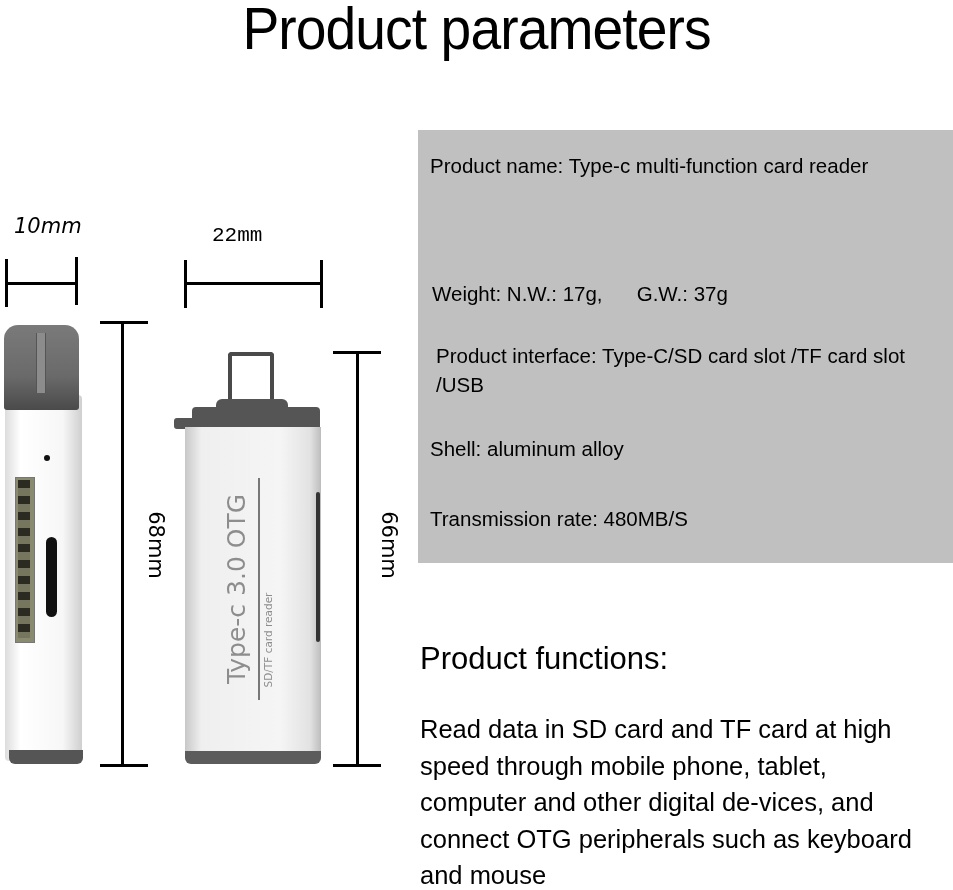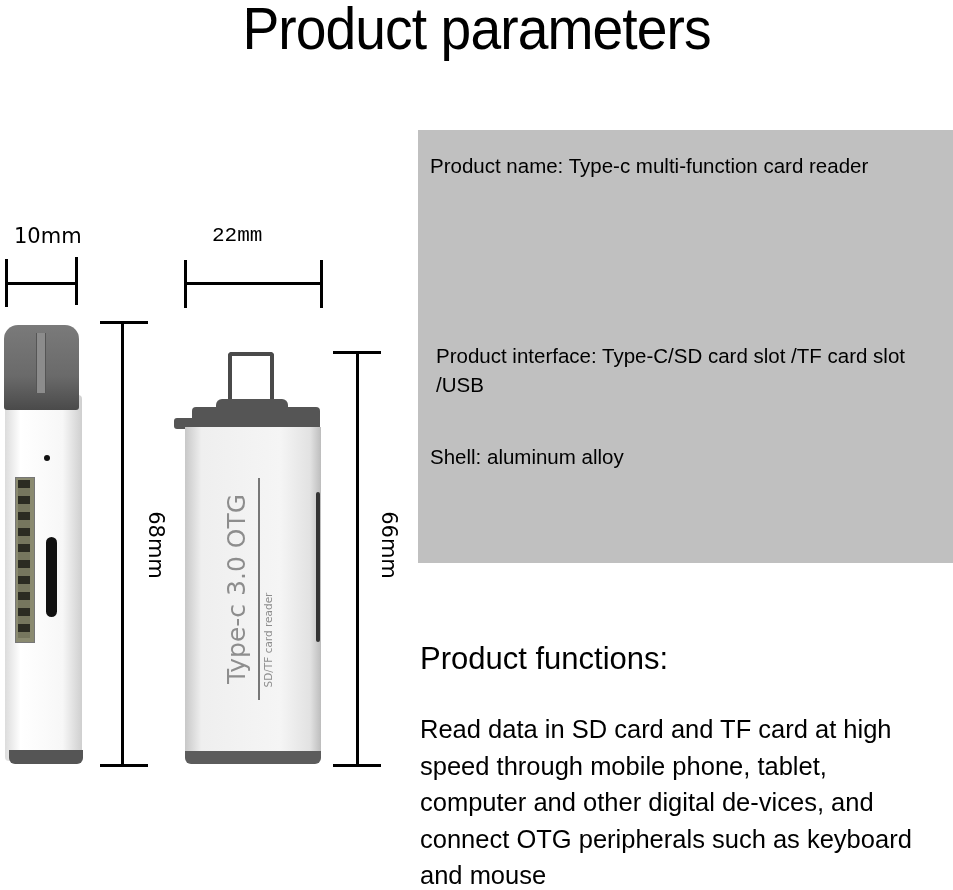--- a/index.html
+++ b/index.html
@@ -44,21 +44,21 @@
   .dev2-brand { position: absolute; left: 236px; top: 589px; font-family: "DejaVu Sans", sans-serif; font-size: 25px; color: #8d8d8d;
                 white-space: nowrap; transform: translate(-50%, -50%) rotate(-90deg); }
   .dev2-sub { position: absolute; left: 268px; top: 640px; font-family: "DejaVu Sans", sans-serif; font-size: 10.5px; color: #8d8d8d;
               white-space: nowrap; transform: translate(-50%, -50%) rotate(-90deg); }
 </style>
 </head>
 <body>
 
 <div class="title">Product parameters</div>
 
-<div class="dim-label" style="left:14px;top:224px;">10mm</div>
+<div class="dim-label" style="left:14px;top:214px;font-style:italic;">10mm</div>
 <div class="hbar" style="left:6px;top:282px;width:71px;"></div>
 <div class="vbar" style="left:5px;top:259px;height:48px;"></div>
 <div class="vbar" style="left:75px;top:257px;height:48px;"></div>
 
 <div class="dim-label" style="left:212px;top:224px;font-family:Liberation Mono, monospace;">22mm</div>
 <div class="hbar" style="left:185px;top:282px;width:137px;"></div>
 <div class="vbar" style="left:184px;top:260px;height:48px;"></div>
 <div class="vbar" style="left:320px;top:260px;height:48px;"></div>
 
 <div class="hbar" style="left:100px;top:321px;width:48px;"></div>
@@ -89,18 +89,20 @@
   <div class="dev2-body"></div>
   <div class="dev2-foot"></div>
   <div class="dev2-slot"></div>
   <div class="dev2-rule"></div>
   <div class="dev2-brand">Type-c 3.0 OTG</div>
   <div class="dev2-sub">SD/TF card reader</div>
 </div>
 
 <div class="spec-box">
   <div class="spec-line" style="top:21px;">Product name: Type-c multi-function card reader</div>
+  <div class="spec-line" style="top:149px;left:14px;white-space:pre;">Weight: N.W.: 17g,      G.W.: 37g</div>
   <div class="spec-line wrap" style="top:211px;left:18px;">Product interface: Type-C/SD card slot /TF card slot /USB</div>
-  <div class="spec-line" style="top:312px;text-align:center;">Shell: aluminum alloy</div>
+  <div class="spec-line" style="top:304px;text-align:center;">Shell: aluminum alloy</div>
+  <div class="spec-line" style="top:374px;">Transmission rate: 480MB/S</div>
 </div>
 
 <div class="functions-title">Product functions:</div>
 <div class="functions-body">Read data in SD card and TF card at high speed through mobile phone, tablet, computer and other digital de-vices, and connect OTG peripherals such as keyboard and mouse</div>
 
 </body></html>

